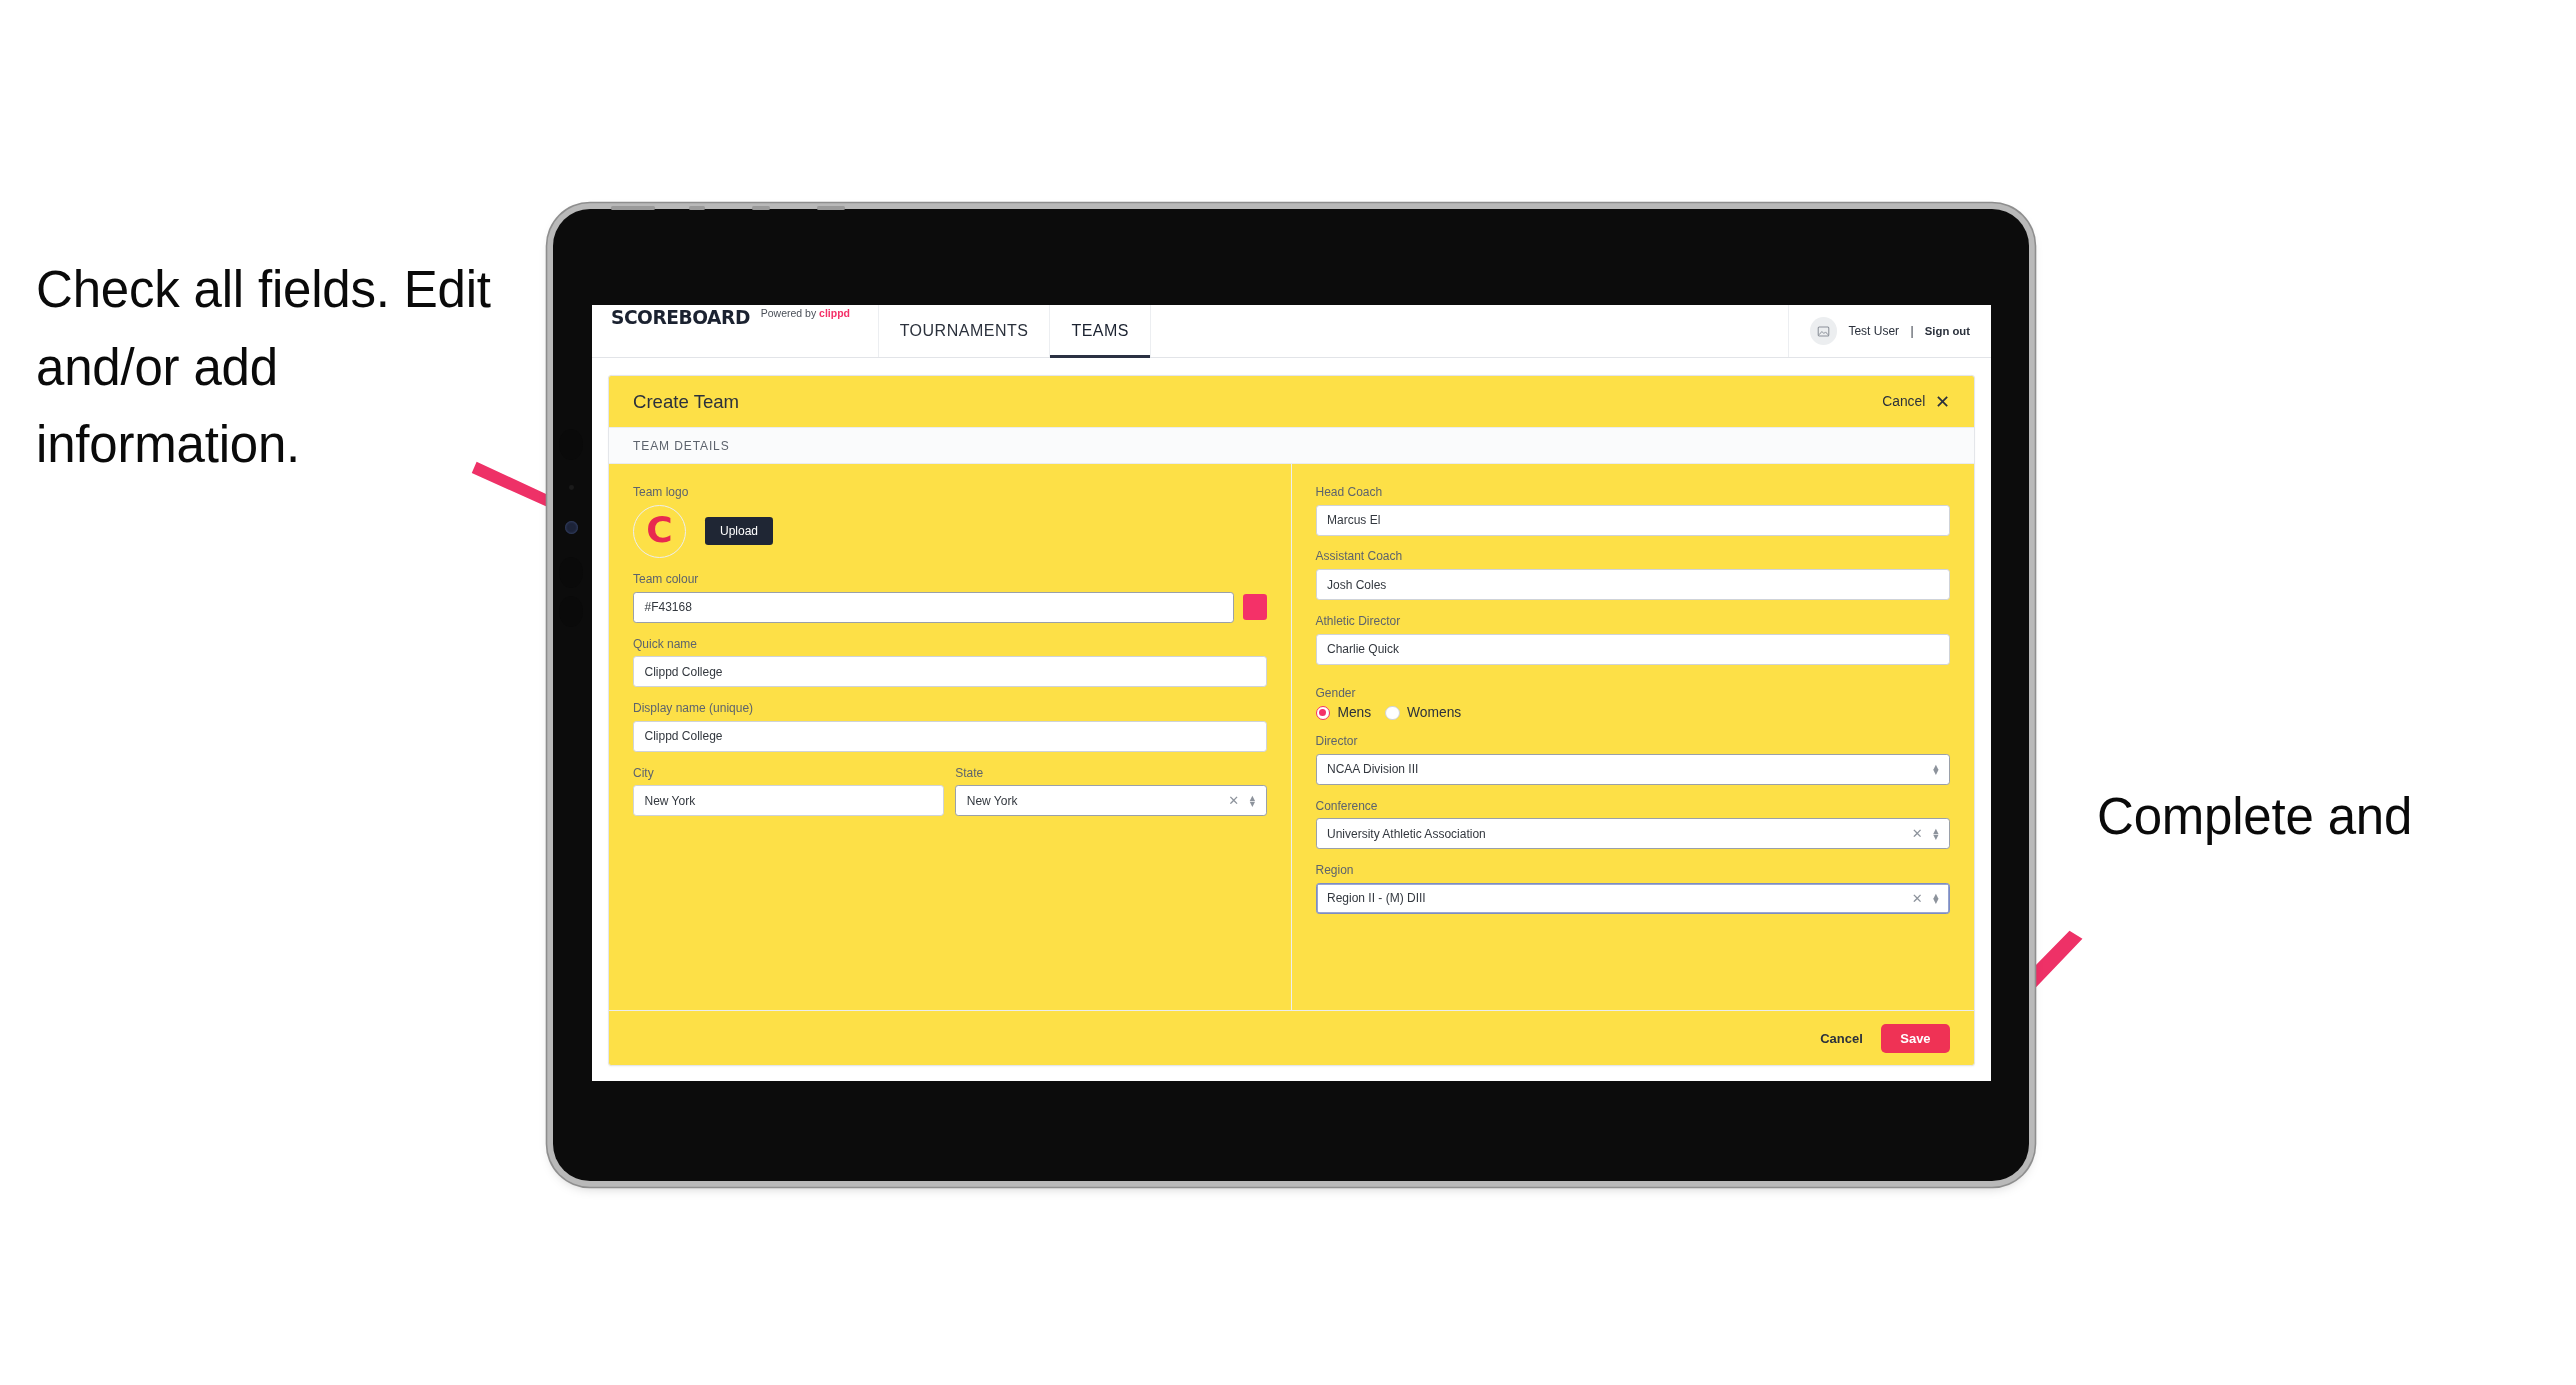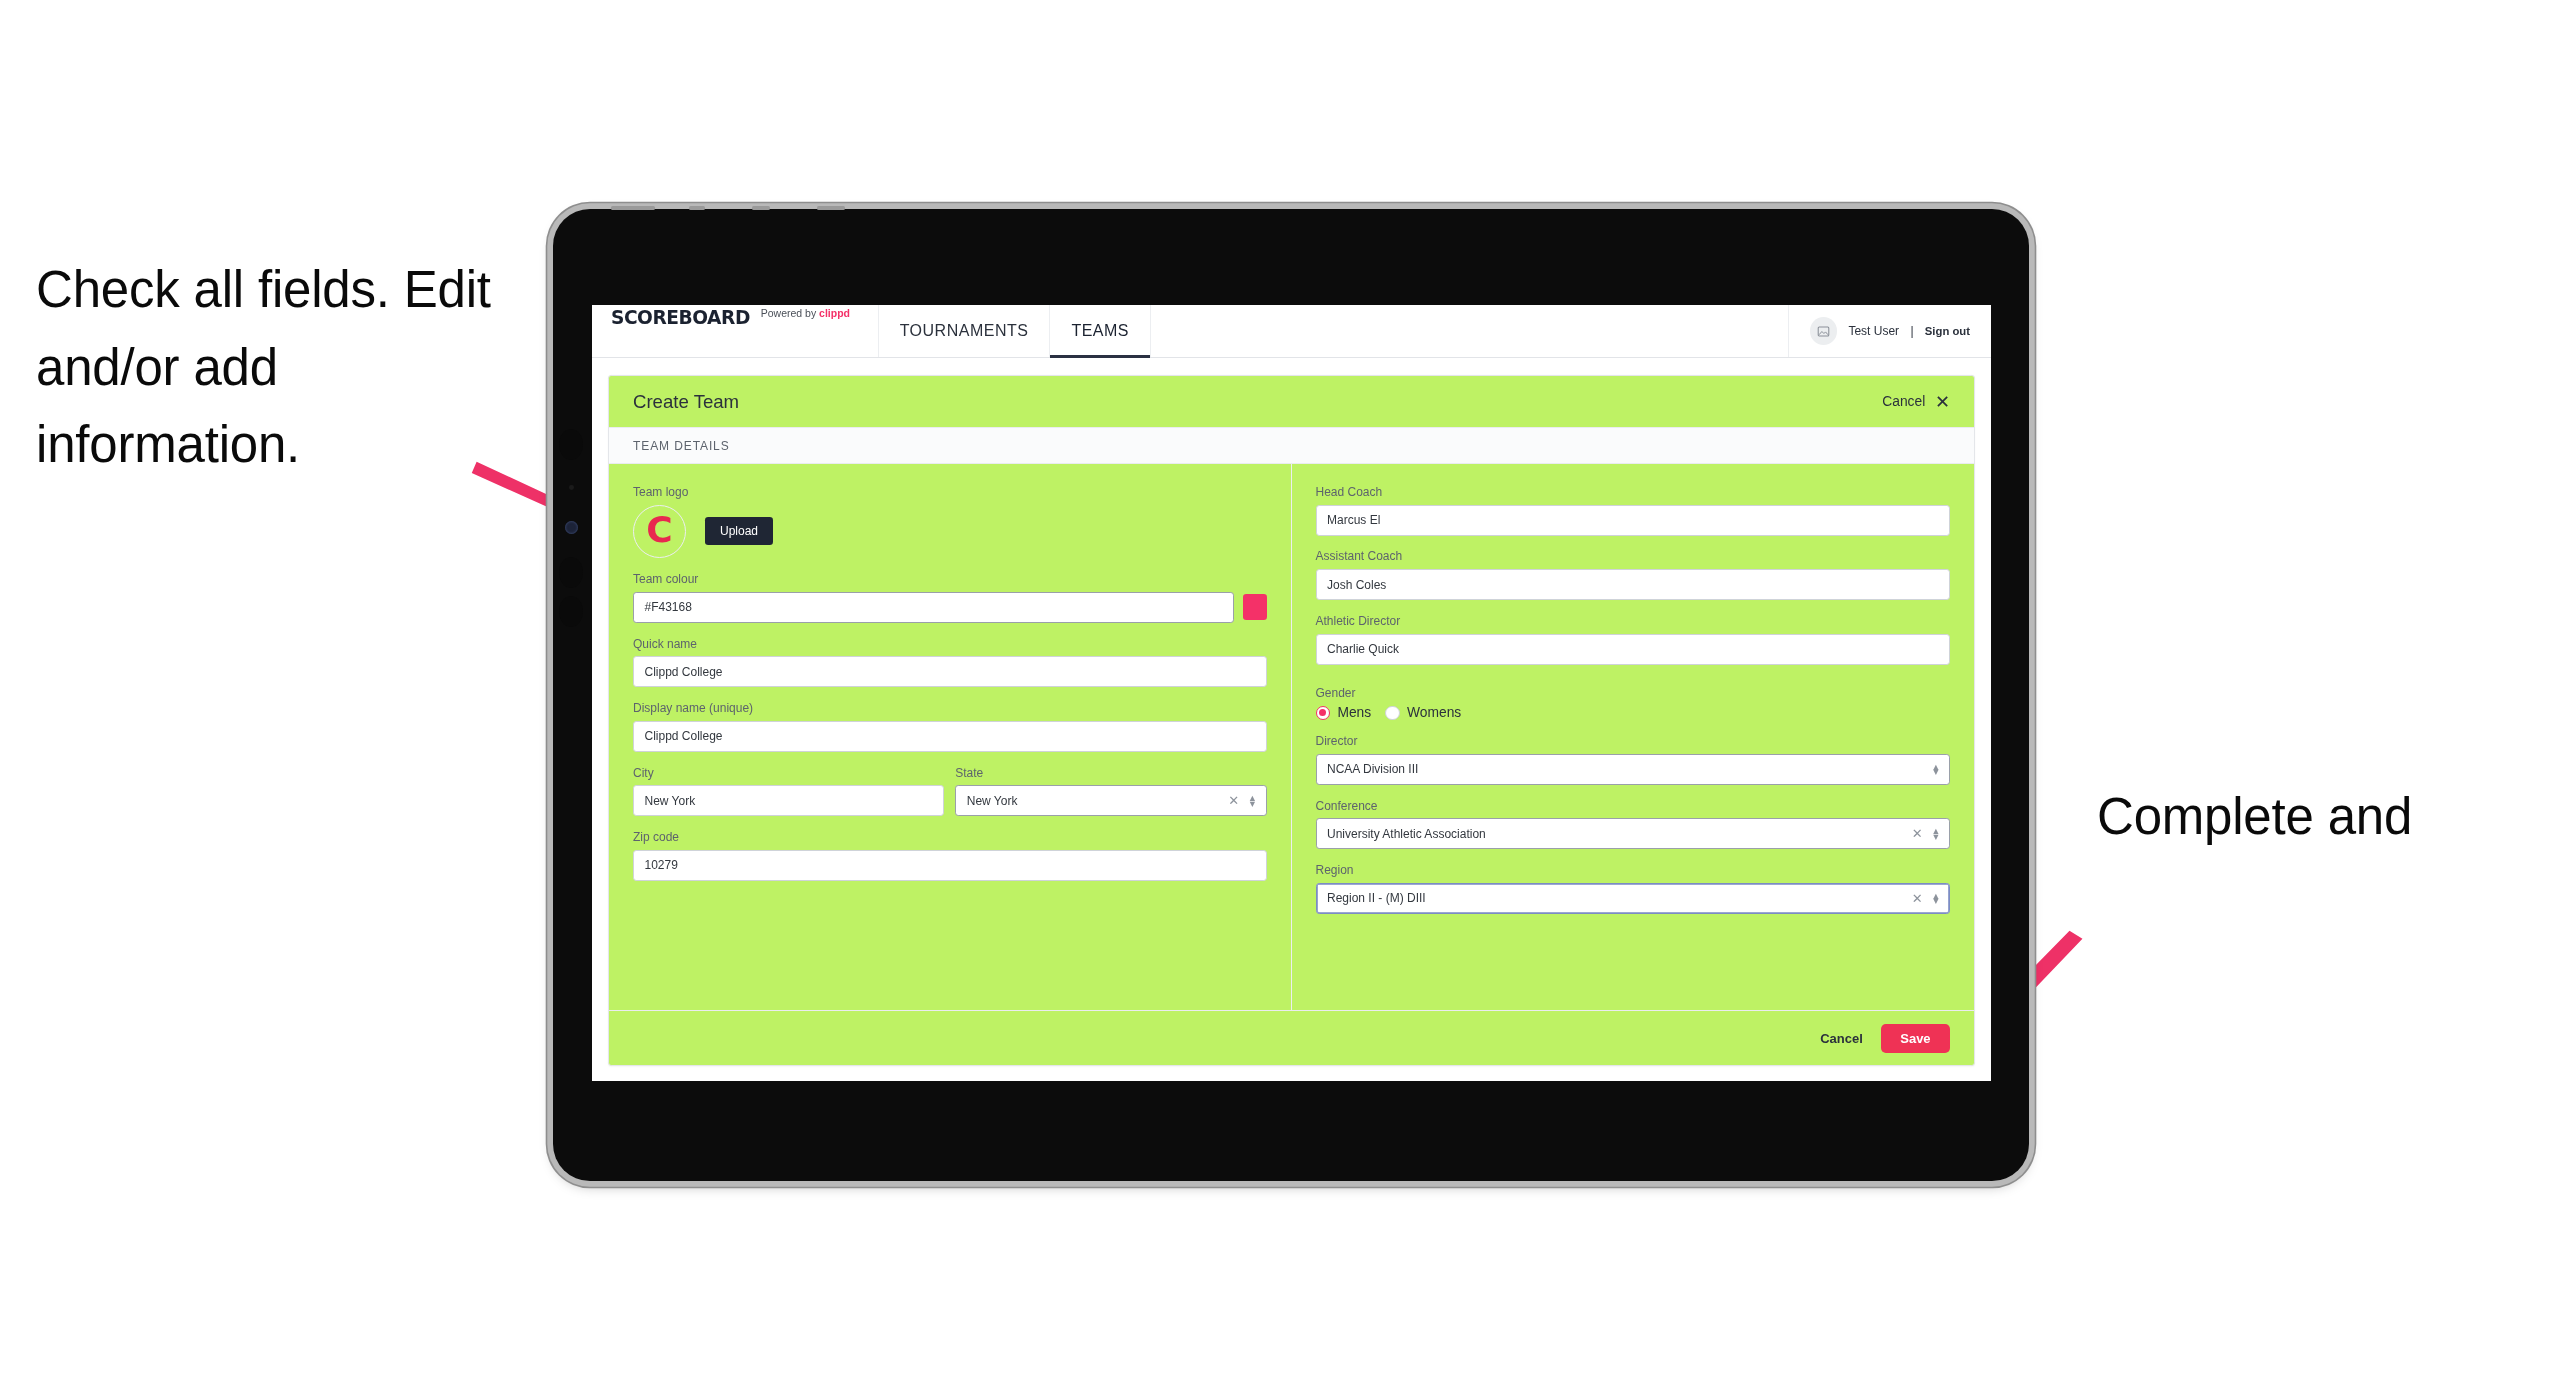--- a/index.html
+++ b/index.html
@@ -90,21 +90,21 @@
     background:#eceef0; display:flex; align-items:center; justify-content:center;
     color:#8b9099;
   }
   .user-name { font-size: 12px; color: #2b313c; }
   .sep { color:#2b313c; font-size: 12px; }
   .signout { font-size: 11.3px; color:#2b313c; font-weight:600; cursor:pointer; }
 
   
   .sheet {
     position:absolute; left: 16px; right: 16px; top: 70px; bottom: 14.6px;
-    background:#bef264; border: 0.8px solid #e4e6ea; border-radius: 3.2px;
+    background:#fde047; border: 0.8px solid #e4e6ea; border-radius: 3.2px;
     display: flex; flex-direction: column;
     box-shadow: 0 0.8px 1.6px rgba(0,0,0,.04);
   }
   .sheet-head {
     height: 52px; display:flex; align-items:center; justify-content:space-between;
     padding: 0 24px; border-bottom: 0.8px solid #eaecef;
   }
   .sheet-title { font-size: 18.6px; color:#2b313c; }
   .cancel-x { display:flex; align-items:center; gap:9.7px; cursor:pointer; }
   .cancel-x .lbl { font-size: 13.8px; color:#2b313c; }
@@ -295,24 +295,20 @@
                   <span class="ic-x">✕</span>
                   <span class="ic-updown">
                       <span>▴</span>
                       <span>▾</span>
                     </span>
                 </span>
               </div>
             </div>
           </div>
 
-          <div class="fgroup">
-            <div class="flabel">Zip code</div>
-            <div class="field">10279</div>
-          </div>
 
         </div>
 
         <div class="col col-right">
 
           <div class="fgroup">
             <div class="flabel">Head Coach</div>
             <div class="field">Marcus El</div>
           </div>
 

